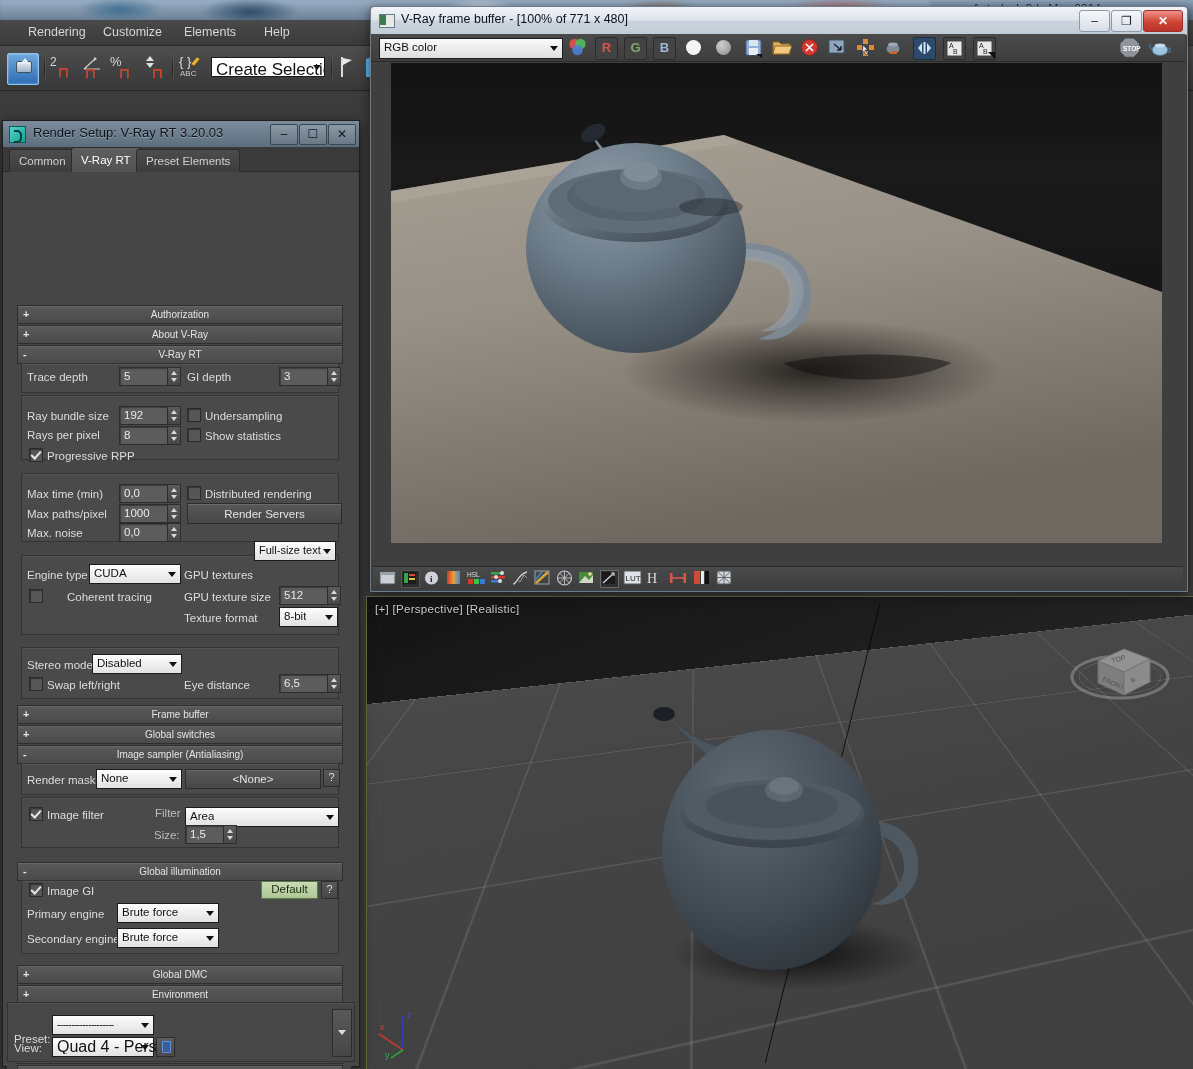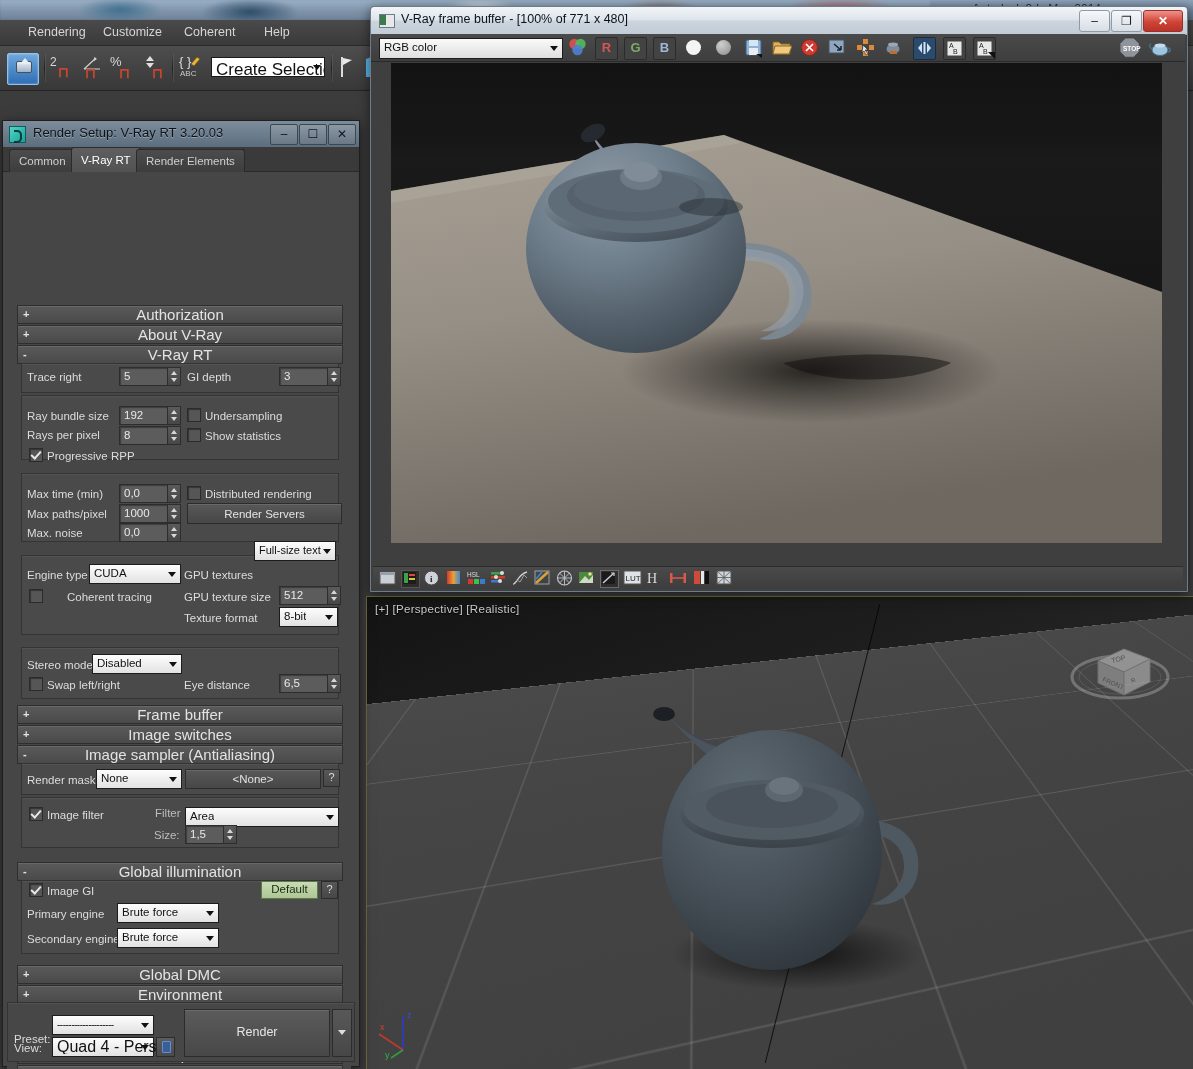--- a/index.html
+++ b/index.html
@@ -86,21 +86,21 @@
     line-height:22px;background:linear-gradient(180deg,#4c4c4c,#3d3d3d);
     border:1px solid #2b2b2b;border-bottom:none;border-radius:3px 3px 0 0;white-space:nowrap;}
   .tab.sel{background:linear-gradient(180deg,#5e5e5e,#525252);color:#fff;top:0;height:24px;line-height:24px;}
   #rs-scroll{position:absolute;left:4px;top:52px;width:344px;height:930px;
     background:#464646;overflow:hidden;}
   
   .rollout{position:absolute;left:10px;width:324px;height:17px;
     background:linear-gradient(180deg,#5a5a5a,#4a4a4a);border:1px solid #2e2e2e;
     box-shadow:inset 0 1px 0 rgba(255,255,255,.09);}
   .rollout .rtitle{position:absolute;left:0;right:0;top:1px;text-align:center;
-    font-size:15px;color:#e3e3e3;line-height:15px;}
+    font-size:10px;color:#e3e3e3;line-height:15px;}
   .rollout .rpm{position:absolute;left:5px;top:1px;font-size:11px;color:#e3e3e3;line-height:15px;font-weight:bold;}
   .rgroup{position:absolute;left:14px;width:316px;border:1px solid #343434;
     box-shadow:inset 0 1px 0 rgba(255,255,255,.05);background:#4a4a4a;}
   .lbl{position:absolute;font-size:11.5px;color:#dcdcdc;white-space:nowrap;line-height:14px;}
   .spin{position:absolute;height:17px;background:#5c5c5c;border:1px solid #2d2d2d;
     box-shadow:inset 1px 1px 1px rgba(0,0,0,.35);}
   .spin .v{position:absolute;left:4px;top:1px;font-size:11.5px;color:#e8e8e8;line-height:14px;}
   .spinarr{position:absolute;width:12px;height:17px;background:linear-gradient(180deg,#5a5a5a,#474747);
     border:1px solid #2d2d2d;}
   .spinarr:before,.spinarr:after{content:"";position:absolute;left:3px;
@@ -171,21 +171,21 @@
 <div id="max-app">
 
   <div id="max-titlebar">
     <div class="blurimg"></div>
     <div id="max-title-text">Autodesk 3ds Max  2014</div>
   </div>
 
   <div id="max-menubar">
     <div class="mi" style="left:22px">Rendering</div>
     <div class="mi" style="left:97px">Customize</div>
-    <div class="mi" style="left:178px">Coherent</div>
+    <div class="mi" style="left:178px">Elements</div>
     <div class="mi" style="left:258px">Help</div>
   </div>
 
   <div id="max-toolbar">
     <div class="tb-btn active" style="left:7px">
       <div style="position:absolute;left:8px;top:7px;width:14px;height:10px;
         background:linear-gradient(180deg,#e9eef5,#9fb2c6);border:1px solid #44525f;border-radius:2px;"></div>
       <div style="position:absolute;left:12px;top:4px;border-left:5px solid transparent;
         border-right:5px solid transparent;border-bottom:6px solid #e9eef5;"></div>
     </div>
@@ -316,40 +316,40 @@
         </div>
       <div class="winbtn">
           <span>✕</span>
         </div>
     </div>
   </div>
 
   <div class="tabstrip">
     <div class="tab" style="left:6px">Common</div>
     <div class="tab sel" style="left:68px">V-Ray RT</div>
-    <div class="tab" style="left:133px">Render Elements</div>
+    <div class="tab" style="left:133px">Preset Elements</div>
   </div>
 
   <div id="rs-scroll">
 
     <div class="rollout" style="top:132px">
       <span class="rpm">+</span>
       <span class="rtitle">Authorization</span>
     </div>
     <div class="rollout" style="top:152px">
       <span class="rpm">+</span>
       <span class="rtitle">About V-Ray</span>
     </div>
     <div class="rollout" style="top:172px">
       <span class="rpm">-</span>
       <span class="rtitle">V-Ray RT</span>
     </div>
 
     <div class="rgroup" style="top:190px;height:28px;"></div>
-    <div class="lbl" style="left:20px;top:197px;">Trace right</div>
+    <div class="lbl" style="left:20px;top:197px;">Trace depth</div>
     <div class="spin" style="left:112px;top:194px;width:48px;">
       <span class="v">5</span>
     </div>
     <div class="spinarr" style="left:160px;top:194px;"></div>
     <div class="lbl" style="left:180px;top:197px;">GI depth</div>
     <div class="spin" style="left:272px;top:194px;width:48px;">
       <span class="v">3</span>
     </div>
     <div class="spinarr" style="left:320px;top:194px;"></div>
 
@@ -434,21 +434,21 @@
       <span class="v">6,5</span>
     </div>
     <div class="spinarr" style="left:320px;top:501px;"></div>
 
     <div class="rollout" style="top:532px">
       <span class="rpm">+</span>
       <span class="rtitle">Frame buffer</span>
     </div>
     <div class="rollout" style="top:552px">
       <span class="rpm">+</span>
-      <span class="rtitle">Image switches</span>
+      <span class="rtitle">Global switches</span>
     </div>
     <div class="rollout" style="top:572px">
       <span class="rpm">-</span>
       <span class="rtitle">Image sampler (Antialiasing)</span>
     </div>
 
     <div class="rgroup" style="top:590px;height:30px;"></div>
     <div class="lbl" style="left:20px;top:600px;">Render mask</div>
     <div class="ddw" style="left:89px;top:596px;width:84px;">
       <span class="v">None</span>
@@ -527,23 +527,20 @@
     <div class="ddw" style="left:44px;top:12px;width:100px;">
       <span class="v" style="font-size:10px;letter-spacing:-.5px">--------------------</span>
       <span class="arw"></span>
     </div>
     <div class="lbl" style="left:6px;top:38px;">View:</div>
     <div class="ddw" style="left:44px;top:34px;width:100px;">
       <span class="v" style="font-size:16px">Quad 4 - Perspe</span>
       <span class="arw"></span>
     </div>
     <div class="lockbtn" style="left:148px;top:34px;"></div>
-    <div id="renderbtn">
-      <span class="t">Render</span>
-    </div>
     <div id="renderdd">
       <span class="arw"></span>
     </div>
   </div>
 </div>
 
 <div class="maxwin" id="vfb">
   <div id="vfb-title">
     <div id="vfb-icon"></div>
     <div class="ttxt">V-Ray frame buffer - [100% of 771 x 480]</div>

